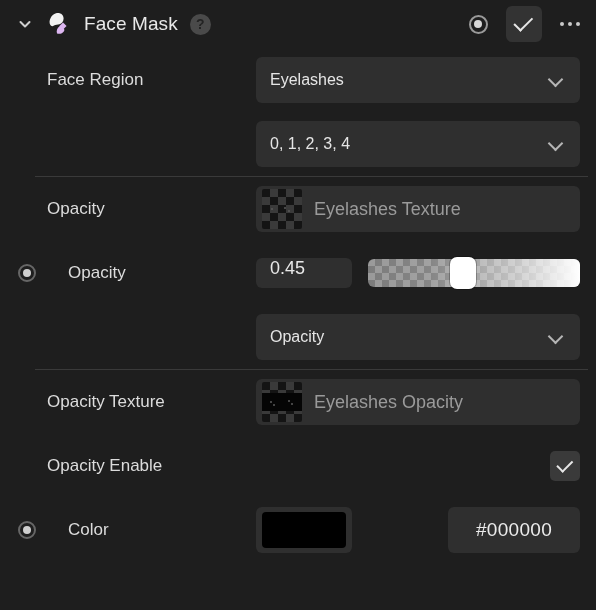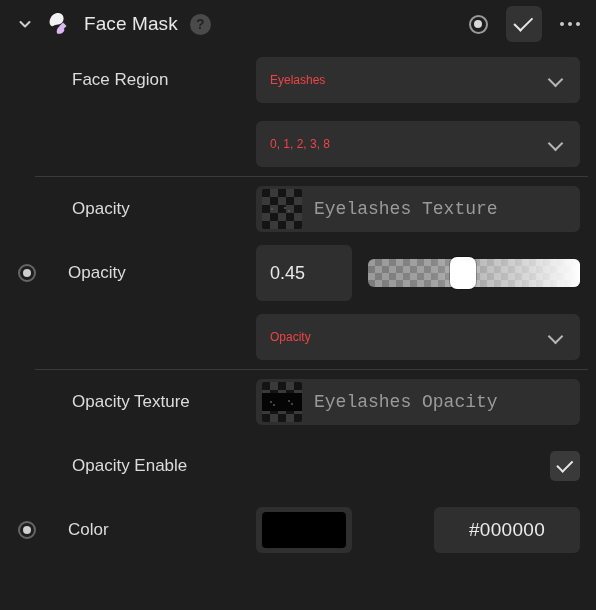--- a/index.html
+++ b/index.html
@@ -123,21 +123,21 @@
     width: 8px; height: 8px; border-radius: 50%;
     background: #cfcfcf; display: block;
   }
   .anim-spacer { width: 22px; flex: none; }
   .label {
     font-size: 17px;
     color: #dcdcdc;
     white-space: nowrap;
     margin-left: 28px;
   }
-  .label.no-dot { margin-left: 32px; }
+  .label.no-dot { margin-left: 7px; }
 
   .field-area {
     position: absolute;
     left: 256px;
     right: 16px;
     top: 0;
     bottom: 0;
     display: flex;
     align-items: center;
   }
@@ -148,22 +148,22 @@
     border-radius: 6px;
     height: 46px;
     flex: 1;
     display: flex;
     align-items: center;
     padding: 0 12px 0 14px;
     box-sizing: border-box;
     cursor: pointer;
   }
   .select .val {
-    font-size: 12px;
-    color: #ef4444;
+    font-size: 16px;
+    color: #e5e5e5;
     flex: 1;
     white-space: nowrap;
     overflow: hidden;
   }
   .chev {
     width: 16px; height: 16px;
     flex: none;
     position: relative;
     margin-right: 4px;
   }
@@ -215,32 +215,30 @@
     width: 2px; height: 2px;
     border-radius: 50%;
     z-index: 2;
   }
   .tex-name {
     font-size: 18px;
     color: #9a9a9a;
     margin-left: 12px;
     white-space: nowrap;
     overflow: hidden;
-    font-family: Liberation Mono, monospace;
   }
 
   
   .num-field {
     background: #2f2f2f;
     border-radius: 6px;
-    height: 56px;
+    height: 30px;
     width: 96px;
     flex: none;
     display: flex;
-    align-items: center;
     padding: 0 14px;
     box-sizing: border-box;
     cursor: text;
   }
   .num-field .val {
     font-size: 18px;
     color: #e8e8e8;
   }
 
   
@@ -328,21 +326,21 @@
     width: 84px;
     height: 36px;
     border-radius: 4px;
     background: #000000;
   }
   .hex-field {
     background: #2f2f2f;
     border-radius: 6px;
     height: 46px;
     flex: none;
-    width: 146px;
+    width: 132px;
     margin-left: auto;
     display: flex;
     align-items: center;
     justify-content: center;
     cursor: text;
   }
   .hex-field .val {
     font-size: 19px;
     color: #ececec;
     letter-spacing: 0.3px;
@@ -417,21 +415,21 @@
         <span class="val">Eyelashes</span>
         <span class="chev"></span>
       </div>
     </div>
   </div>
 
   <div class="row">
     <div class="anim-spacer"></div>
     <div class="field-area">
       <div class="select">
-        <span class="val">0, 1, 2, 3, 8</span>
+        <span class="val">0, 1, 2, 3, 4</span>
         <span class="chev"></span>
       </div>
     </div>
   </div>
 
   <div class="divider"></div>
 
   <div class="row">
     <div class="anim-spacer"></div>
     <div class="label no-dot">Opacity</div>

